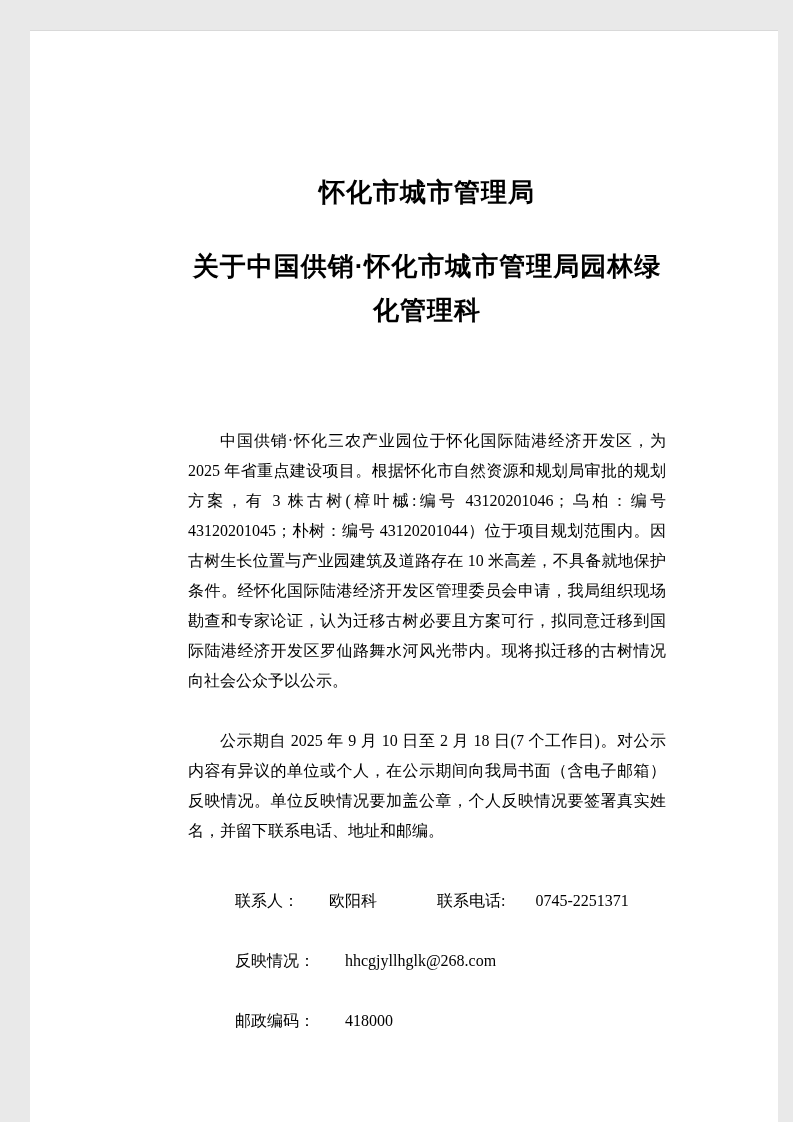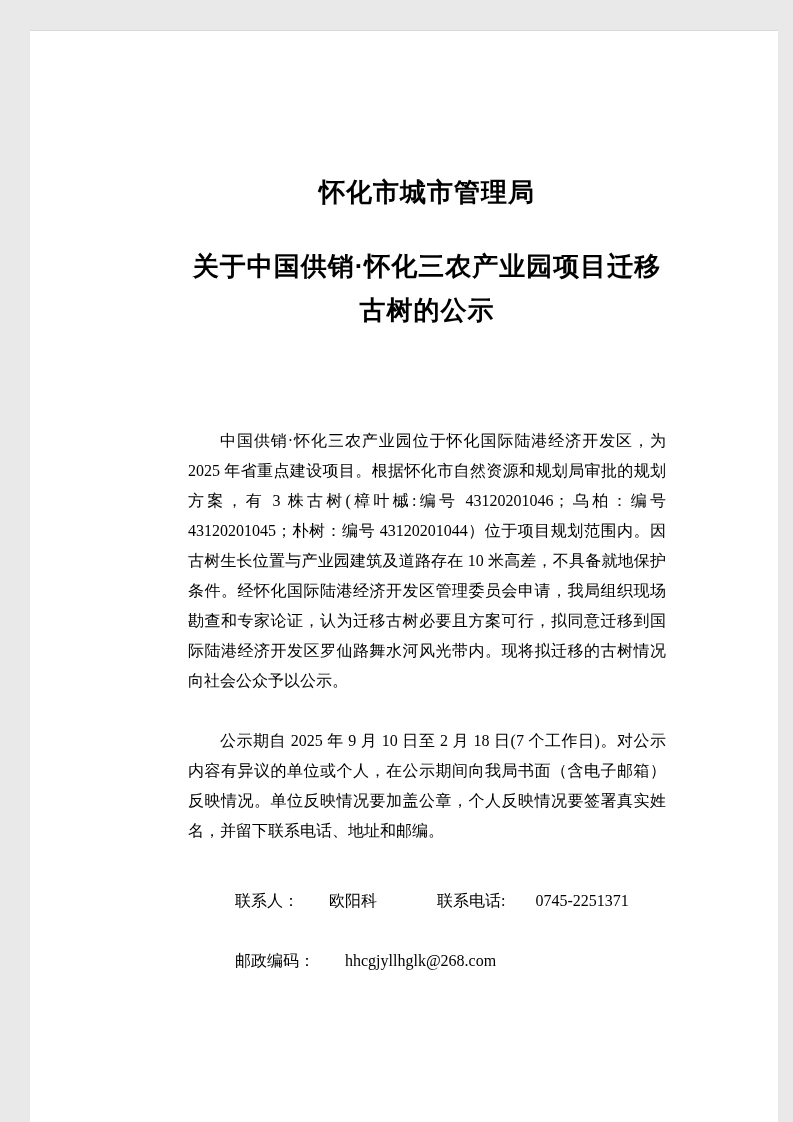--- a/index.html
+++ b/index.html
@@ -48,32 +48,35 @@
   }
 </style>
 </head>
 <body>
 
 <div class="page">
   <div class="content">
 
     <div class="title-block">
       <div>怀化市城市管理局</div>
-      <div>关于中国供销·怀化三农产业园项目迁移古树的公示</div>
+      <div>关于中国供销·怀化市城市管理局园林绿化管理科</div>
     </div>
 
     <div class="body-block">
       <p>中国供销·怀化三农产业园位于怀化国际陆港经济开发区，为 2025 年省重点建设项目。根据怀化市自然资源和规划局审批的规划方案，有 3 株古树(樟叶槭:编号 43120201046；乌柏：编号 43120201045；朴树：编号 43120201044）位于项目规划范围内。因古树生长位置与产业园建筑及道路存在 10 米高差，不具备就地保护条件。经怀化国际陆港经济开发区管理委员会申请，我局组织现场勘查和专家论证，认为迁移古树必要且方案可行，拟同意迁移到国际陆港经济开发区罗仙路舞水河风光带内。现将拟迁移的古树情况向社会公众予以公示。</p>
       <p>公示期自 2025 年 9 月 10 日至 2 月 18 日(7 个工作日)。对公示内容有异议的单位或个人，在公示期间向我局书面（含电子邮箱）反映情况。单位反映情况要加盖公章，个人反映情况要签署真实姓名，并留下联系电话、地址和邮编。</p>
 
       <div class="contact-line">
         <span>联系人：</span><span>欧阳科</span><span class="gap-2em"></span><span>联系电话:</span><span>0745-2251371</span>
       </div>
 
       <div class="contact-line">
-        <span>邮政编码：</span><span>hhcgjyllhglk@268.com</span>
+        <span>反映情况：</span><span>hhcgjyllhglk@268.com</span>
       </div>
 
 
+      <div class="contact-line">
+        <span>邮政编码：</span><span>418000</span>
+      </div>
     </div>
 
   </div>
 </div>
 
 </body></html>

